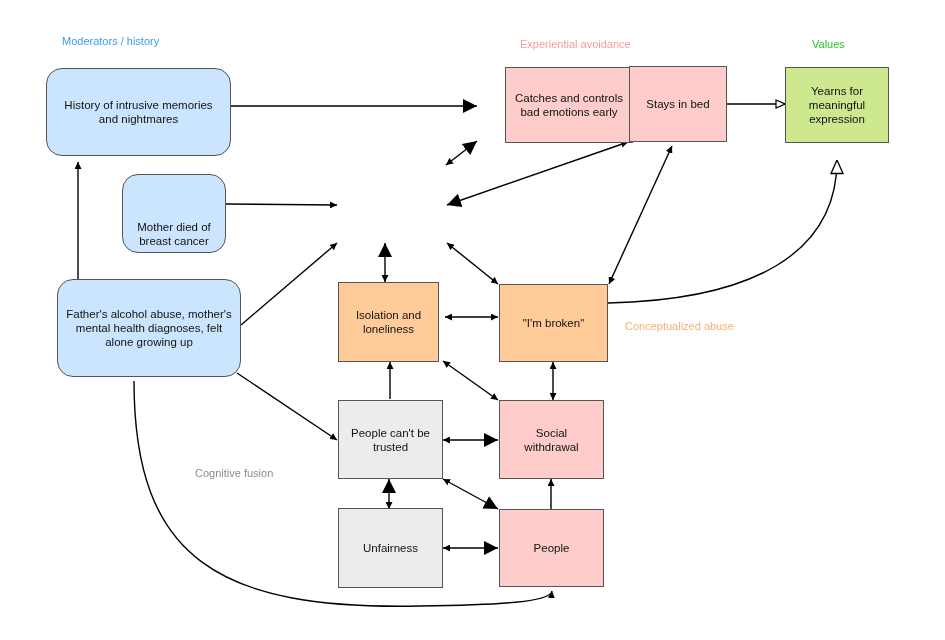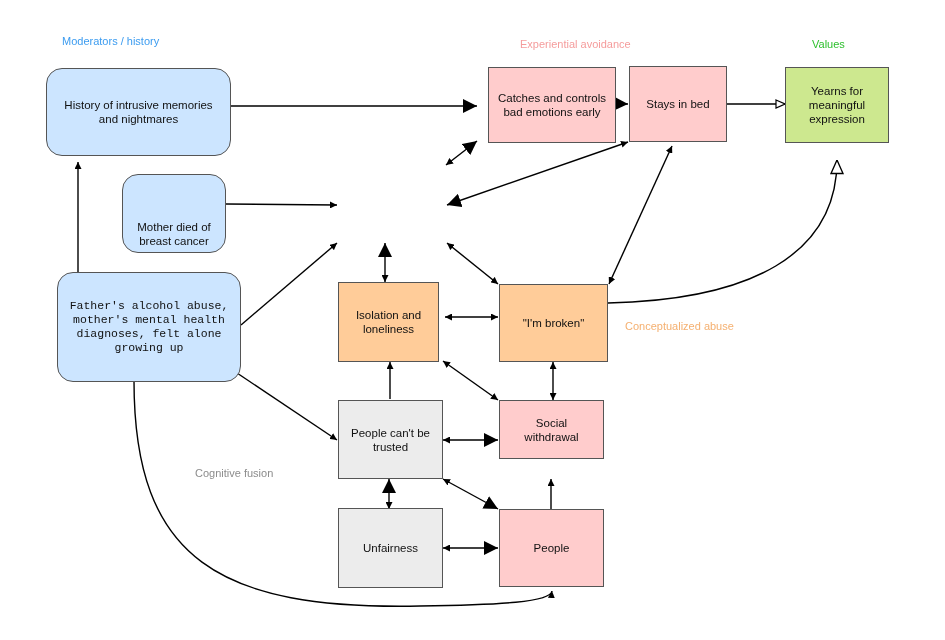--- a/index.html
+++ b/index.html
@@ -94,42 +94,42 @@
   <div class="group-label" style="left:812px; top:38px; color:#2ec02e;">Values</div>
   <div class="group-label" style="left:625px; top:320px; color:#f5b070;">Conceptualized abuse</div>
   <div class="group-label" style="left:195px; top:467px; color:#8c8c8c;">Cognitive fusion</div>
 
   <div class="node blue" style="left:46px; top:68px; width:185px; height:88px;">
     <span>History of intrusive memories and nightmares</span>
   </div>
   <div class="node blue" style="left:122px; top:174px; width:104px; height:79px;align-items:flex-end;">
     <span>Mother died of breast cancer</span>
   </div>
-  <div class="node blue" style="left:57px; top:272px; width:184px; height:110px;font-family:Liberation Mono, monospace;">
+  <div class="node blue" style="left:57px; top:279px; width:184px; height:98px;">
     <span>Father's alcohol abuse, mother's mental health diagnoses, felt alone growing up</span>
   </div>
-  <div class="node pink" style="left:488px; top:67px; width:128px; height:76px;">
+  <div class="node pink" style="left:505px; top:67px; width:128px; height:76px;">
     <span>Catches and controls bad emotions early</span>
   </div>
   <div class="node pink" style="left:629px; top:66px; width:98px; height:76px;">
     <span>Stays in bed</span>
   </div>
   <div class="node green" style="left:785px; top:67px; width:104px; height:76px;">
     <span>Yearns for meaningful expression</span>
   </div>
   <div class="node orange" style="left:338px; top:282px; width:101px; height:80px;">
     <span>Isolation and loneliness</span>
   </div>
   <div class="node orange" style="left:499px; top:284px; width:109px; height:78px;">
     <span>"I'm broken"</span>
   </div>
   <div class="node grey" style="left:338px; top:400px; width:105px; height:79px;">
     <span>People can't be trusted</span>
   </div>
-  <div class="node pink" style="left:499px; top:400px; width:105px; height:59px;">
+  <div class="node pink" style="left:499px; top:400px; width:105px; height:79px;">
     <span>Social withdrawal</span>
   </div>
   <div class="node grey" style="left:338px; top:508px; width:105px; height:80px;">
     <span>Unfairness</span>
   </div>
   <div class="node pink" style="left:499px; top:509px; width:105px; height:78px;">
     <span>People</span>
   </div>
 
 </div>

